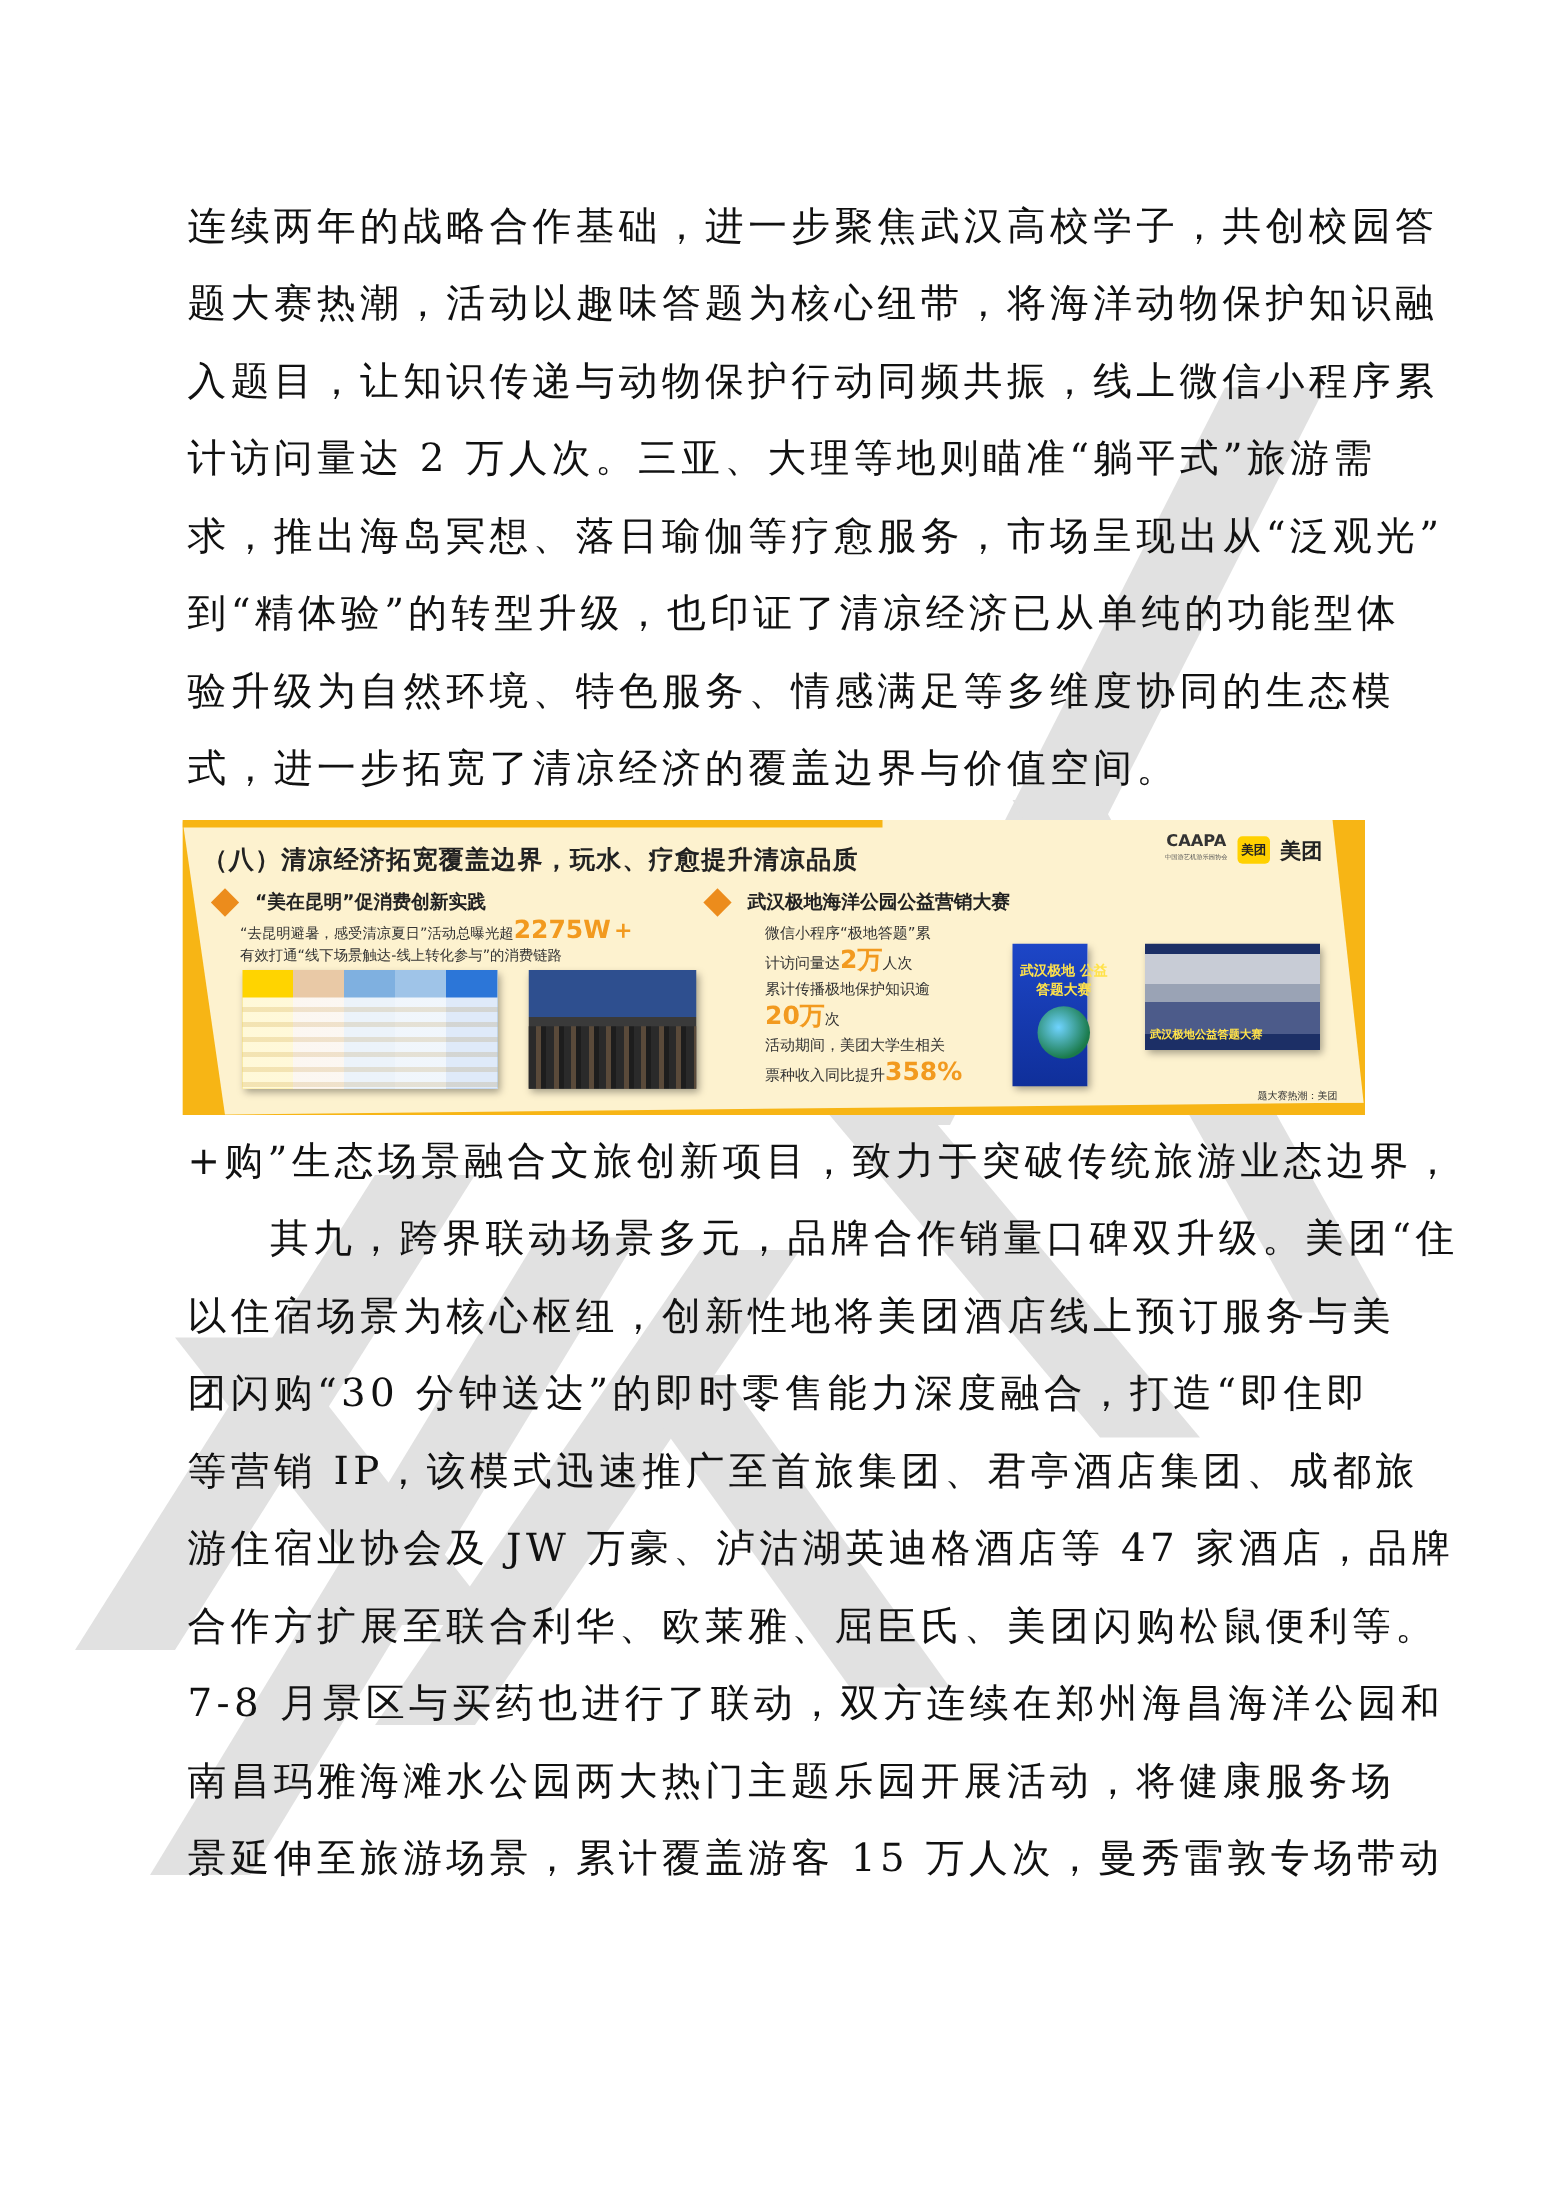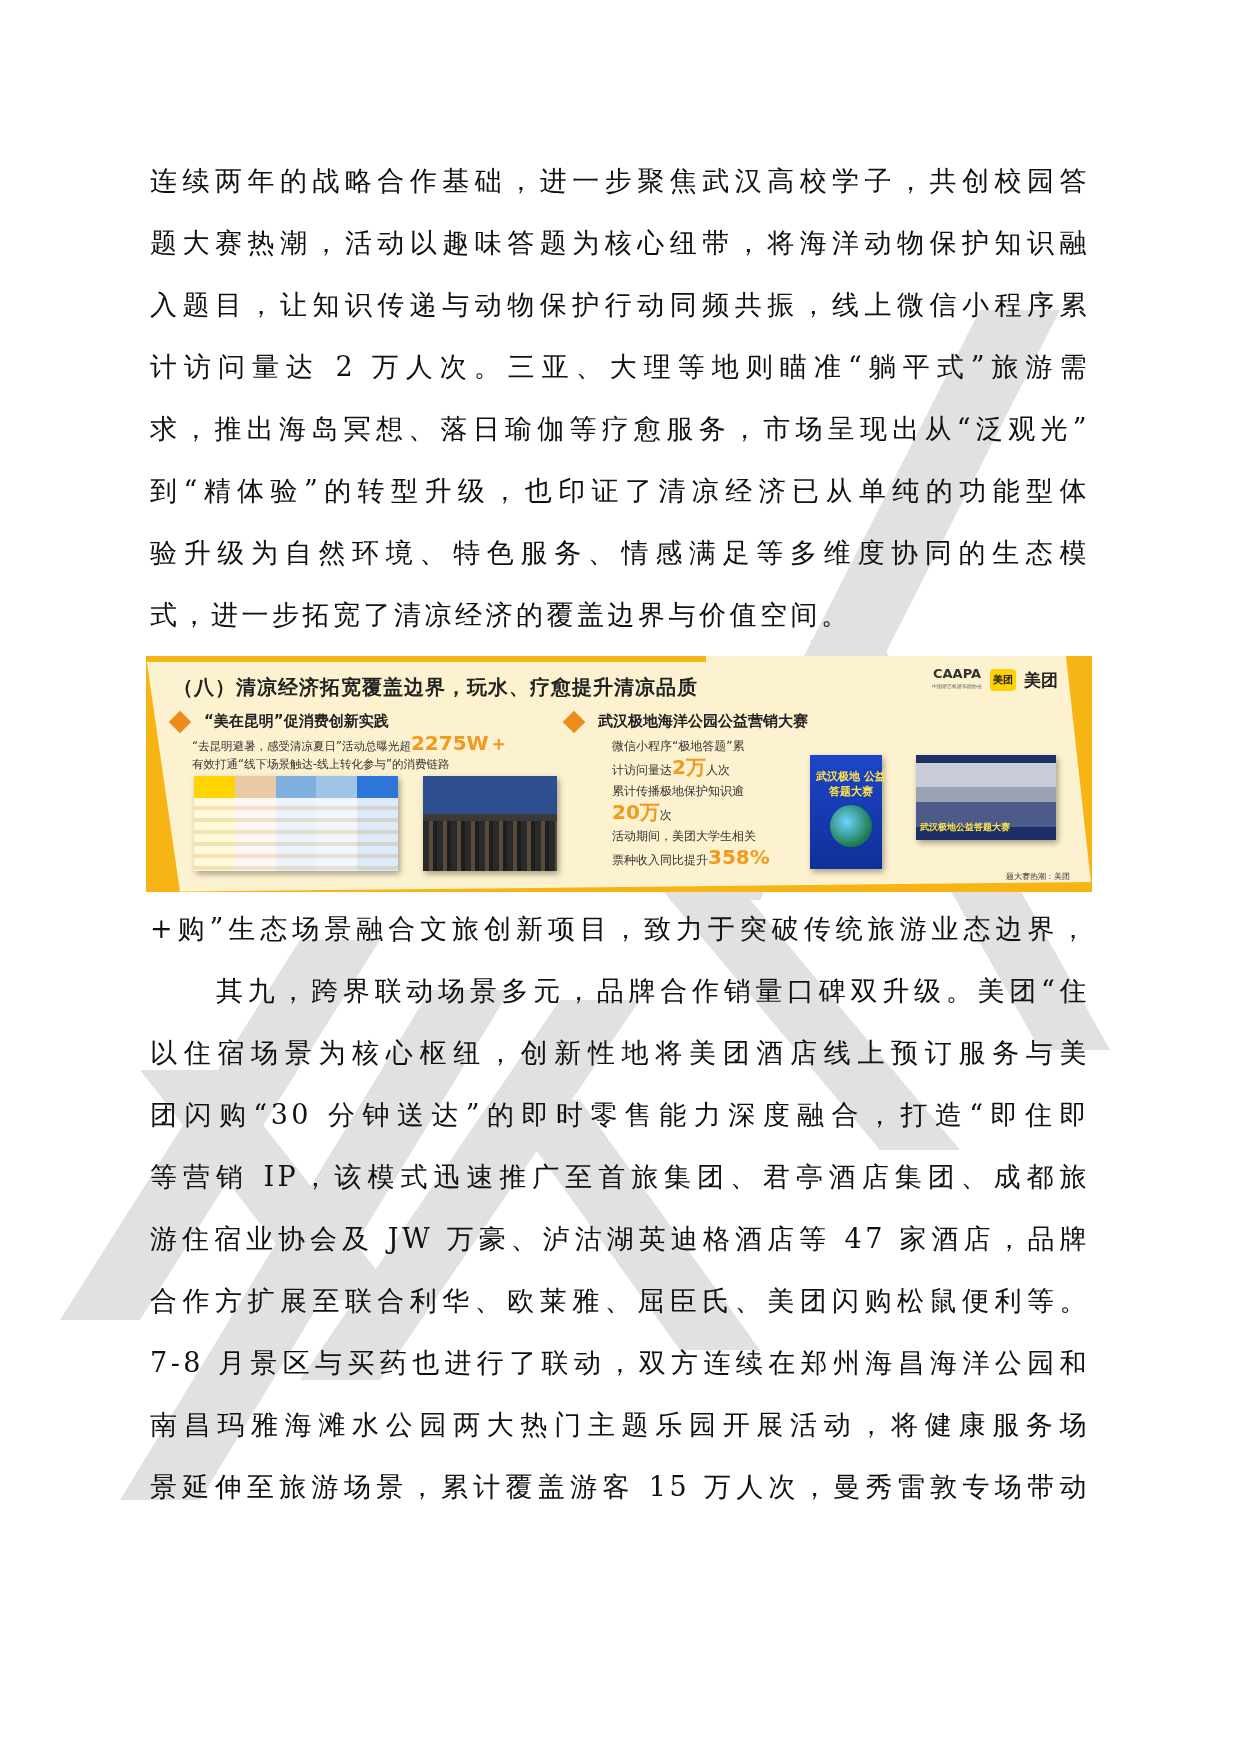--- a/index.html
+++ b/index.html
@@ -1,44 +1,44 @@
 <!DOCTYPE html>
 <html><head>
 <meta charset="utf-8">
 <style>
   html,body{margin:0;padding:0;background:#ffffff;}
   body{width:1241px;height:1754px;position:relative;overflow:hidden;font-family:"DejaVu Serif","Liberation Serif",serif;color:#111;}
   .watermark{position:absolute;left:0;top:0;width:1241px;height:1754px;pointer-events:none;z-index:0;}
   .page{position:absolute;left:150px;top:150px;width:940px;z-index:1;}
-  .para{font-size:27px;line-height:62px;letter-spacing:3.5px;text-align:justify;margin:0;}
+  .para{font-size:31px;line-height:62px;letter-spacing:3.5px;text-align:justify;margin:0;}
   .para .line{display:block;white-space:nowrap;text-align:justify;text-align-last:justify;}
   .para .line.last{text-align-last:left;}
   .indent{padding-left:66px;}
 
   
   .banner{position:relative;width:946px;height:236px;margin:10px 0 0 -4px;background:#fdf2cf;overflow:hidden;font-family:"DejaVu Sans","Liberation Sans",sans-serif;}
   .banner .top-stripe{position:absolute;left:0;top:0;width:560px;height:6px;background:#f7b515;}
   .banner .left-wedge{position:absolute;left:0;top:0;width:0;height:0;border-top:236px solid transparent;border-left:34px solid #f7b515;}
   .banner .right-wedge{position:absolute;right:0;top:0;width:0;height:0;border-top:236px solid #f7b515;border-left:26px solid transparent;}
   .banner .bottom-stripe{position:absolute;left:0;bottom:0;width:946px;height:10px;background:#f7b515;clip-path:polygon(0 100%,100% 0,100% 100%);}
-  .banner .title{position:absolute;left:27px;top:18px;font-size:20px;font-weight:bold;color:#222;letter-spacing:1px;}
+  .banner .title{position:absolute;left:16px;top:18px;font-size:20px;font-weight:bold;color:#222;letter-spacing:1px;}
   .diamond{display:inline-block;width:16px;height:16px;background:#ec8c1c;transform:rotate(45deg);}
   .sec-head{position:absolute;font-size:15px;font-weight:bold;color:#222;display:flex;align-items:center;gap:16px;}
   .sec-head.left{left:26px;top:56px;}
   .sec-head.right{left:420px;top:56px;}
   .left-desc{position:absolute;left:46px;top:78px;font-size:11.5px;color:#333;line-height:18px;}
   .left-desc .big{color:#f29a1f;font-size:20px;font-weight:bold;}
   .right-desc{position:absolute;left:466px;top:80px;font-size:12px;color:#333;line-height:21px;}
   .right-desc .big{color:#f29a1f;font-size:20px;font-weight:bold;}
   .shot{position:absolute;box-shadow:2px 3px 6px rgba(0,0,0,0.35);}
   .shot.app{left:48px;top:120px;width:204px;height:95px;background:linear-gradient(90deg,#ffd400 0 20%,#e9c9a6 20% 40%,#7fb0e0 40% 60%,#9fc4e8 60% 80%,#2c76d8 80% 100%);}
   .shot.app .rows{position:absolute;left:0;top:22px;width:100%;height:73px;background:repeating-linear-gradient(180deg,#ffffff 0 8px,#f1e6d2 8px 12px);opacity:0.85;}
   .shot.night{left:277px;top:120px;width:134px;height:95px;background:linear-gradient(180deg,#2e4f8f 0 40%,#3a3a3a 40% 100%);}
   .shot.night .crowd{position:absolute;left:0;bottom:0;width:100%;height:50px;background:repeating-linear-gradient(90deg,#2a2a2a 0 6px,#5a4a3a 6px 10px,#1d1d1d 10px 14px);}
-  .poster-card{position:absolute;left:664px;top:99px;width:72px;height:114px;background:linear-gradient(180deg,#1d46c7,#0f2f9a);box-shadow:2px 3px 6px rgba(0,0,0,0.35);}
+  .poster-card{position:absolute;left:664px;top:99px;width:60px;height:114px;background:linear-gradient(180deg,#1d46c7,#0f2f9a);box-shadow:2px 3px 6px rgba(0,0,0,0.35);}
   .poster-card .globe{position:absolute;left:20px;top:50px;width:42px;height:42px;border-radius:50%;background:radial-gradient(circle at 40% 40%,#6fd3ff,#1a7a4a 70%);}
   .poster-card .ptitle{position:absolute;left:4px;top:14px;width:74px;text-align:center;font-size:11px;font-weight:bold;color:#ffe24a;}
   .hall{position:absolute;left:770px;top:99px;width:140px;height:85px;background:linear-gradient(180deg,#1c2f66 0 10%,#c8ccd6 10% 38%,#9aa3b5 38% 55%,#4c5b8a 55% 85%,#1c2f66 85% 100%);box-shadow:2px 3px 6px rgba(0,0,0,0.35);}
   .hall .htitle{position:absolute;left:4px;bottom:6px;font-size:9px;font-weight:bold;color:#ffe24a;}
   .logos{position:absolute;right:34px;top:12px;display:flex;align-items:center;gap:8px;}
   .caapa{font-size:13px;font-weight:bold;color:#333;text-align:center;line-height:12px;}
   .caapa small{display:block;font-size:5px;font-weight:normal;color:#555;}
   .mt-badge{background:#ffd100;border-radius:4px;font-size:10px;font-weight:bold;padding:4px 3px;color:#222;}
   .mt-word{font-size:17px;font-weight:bold;color:#222;}
   .source{position:absolute;right:22px;bottom:10px;font-size:8px;color:#333;}

